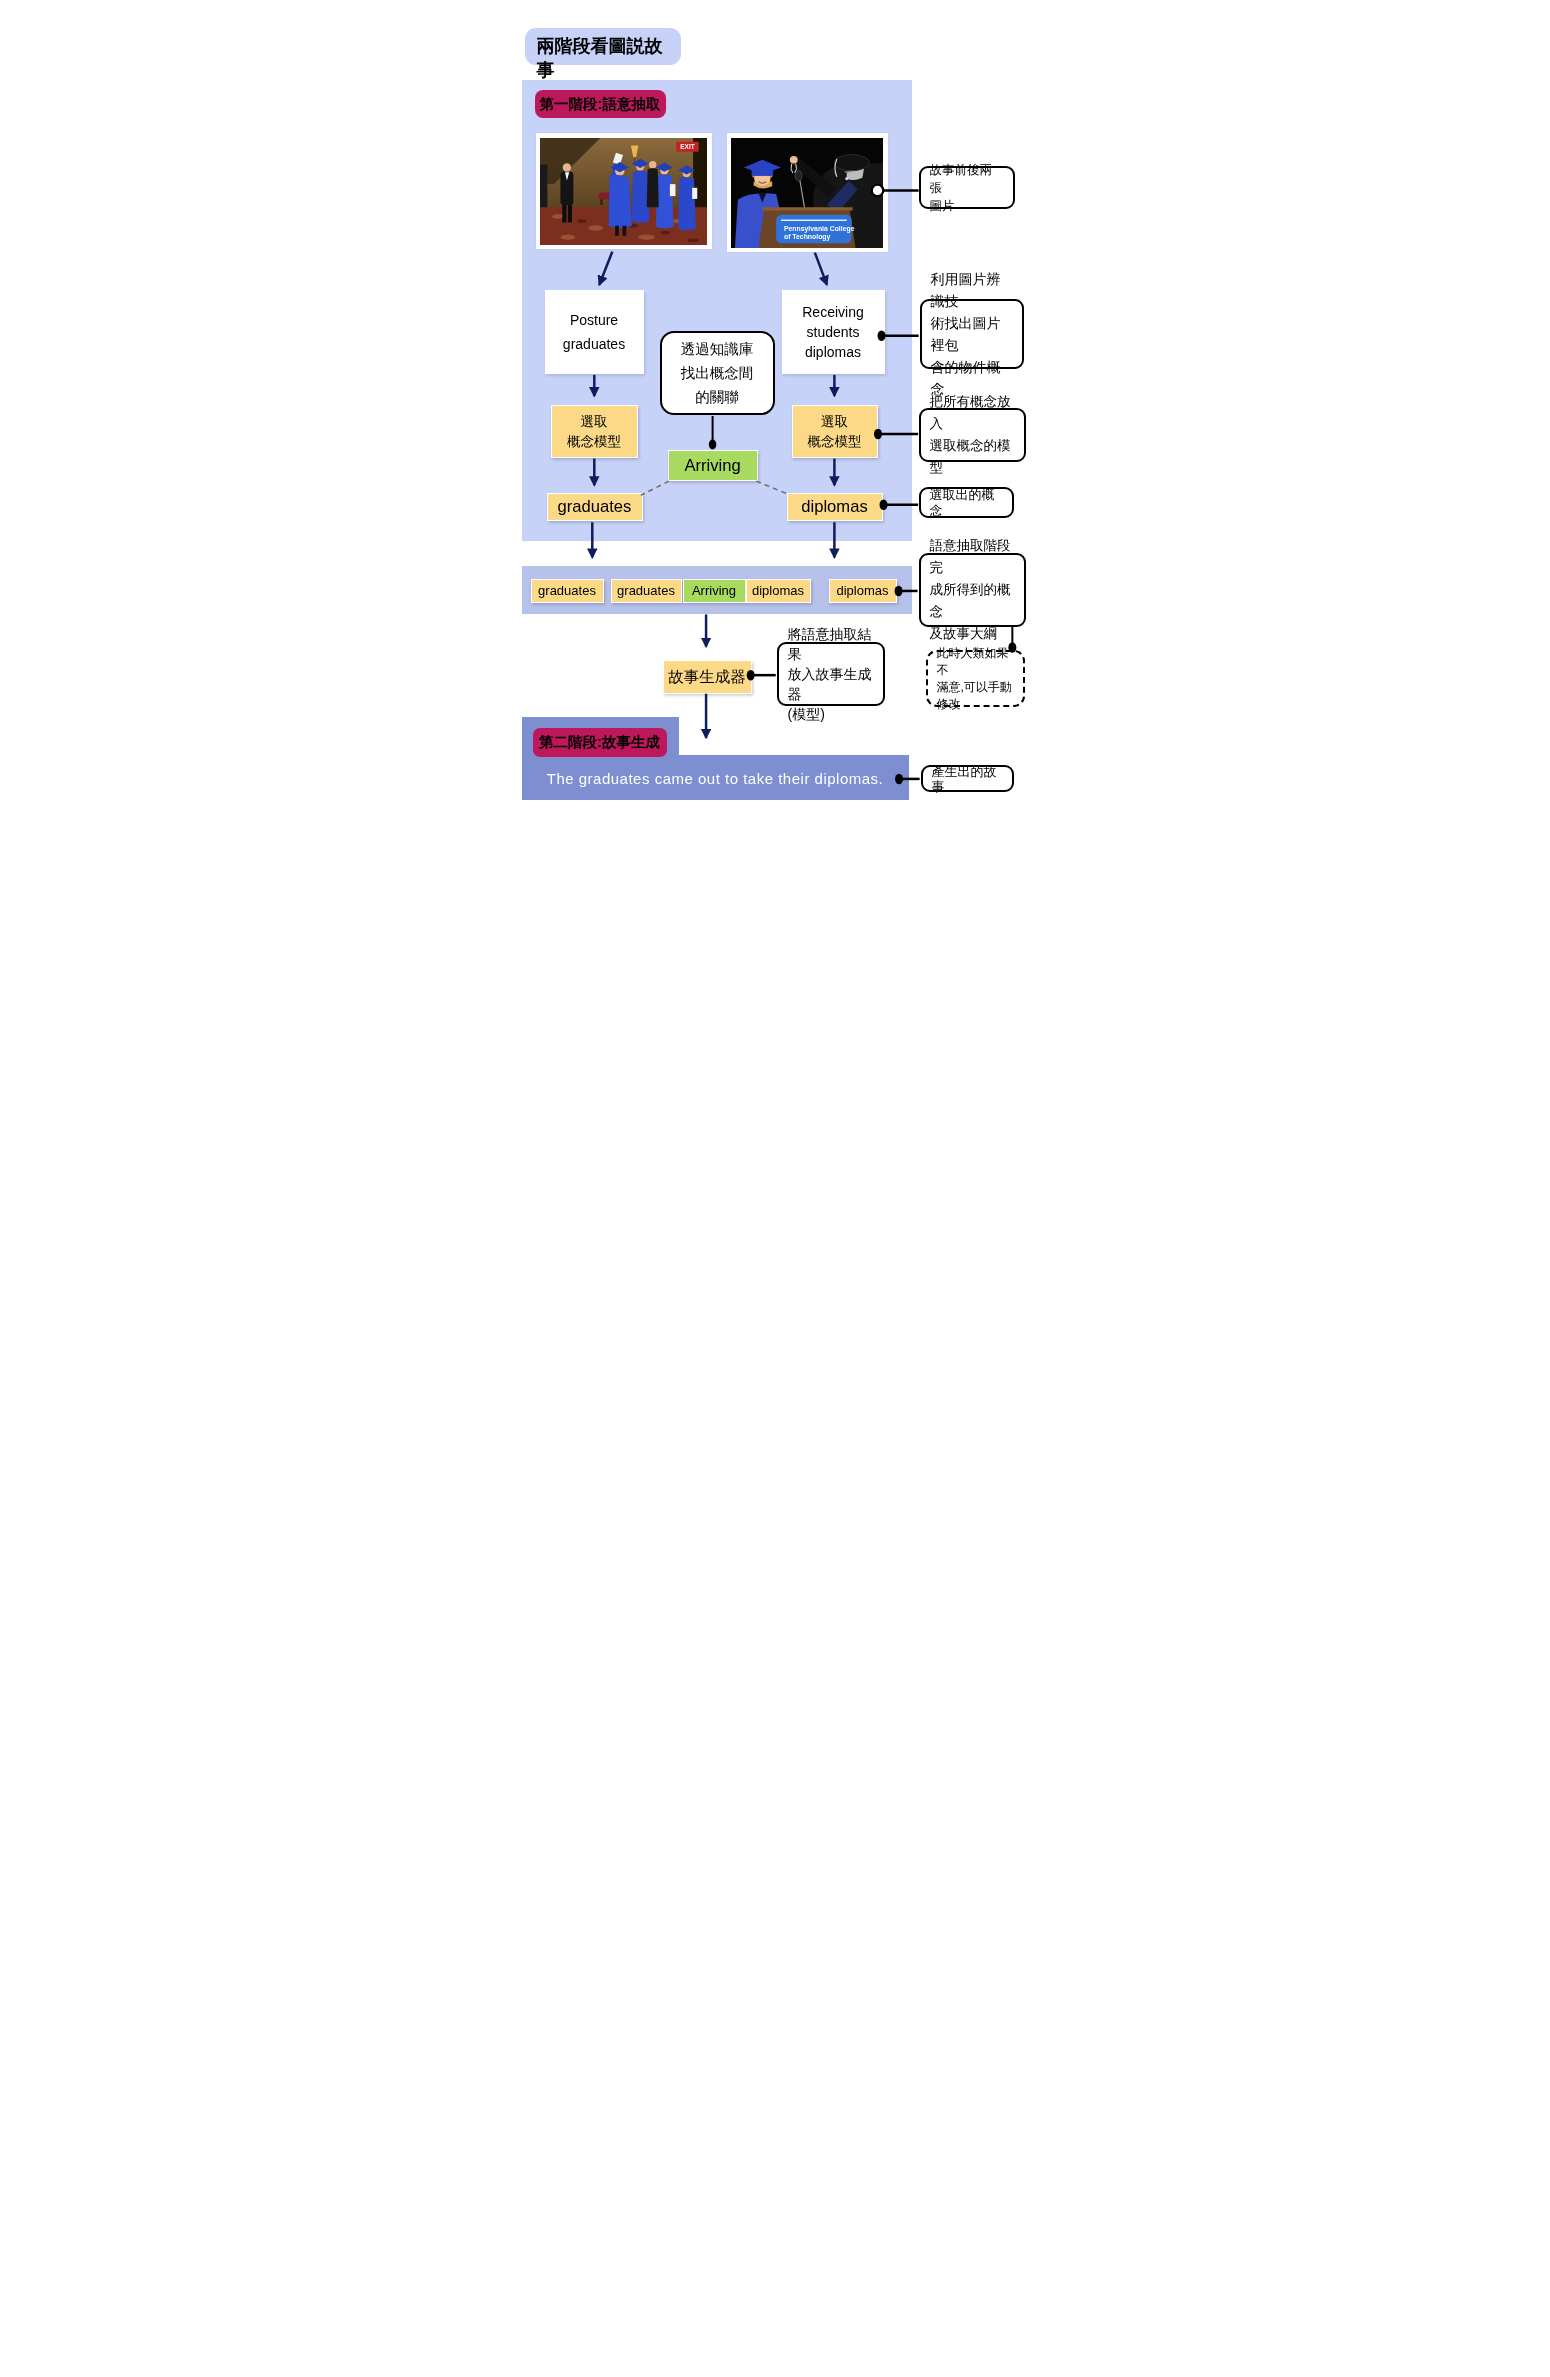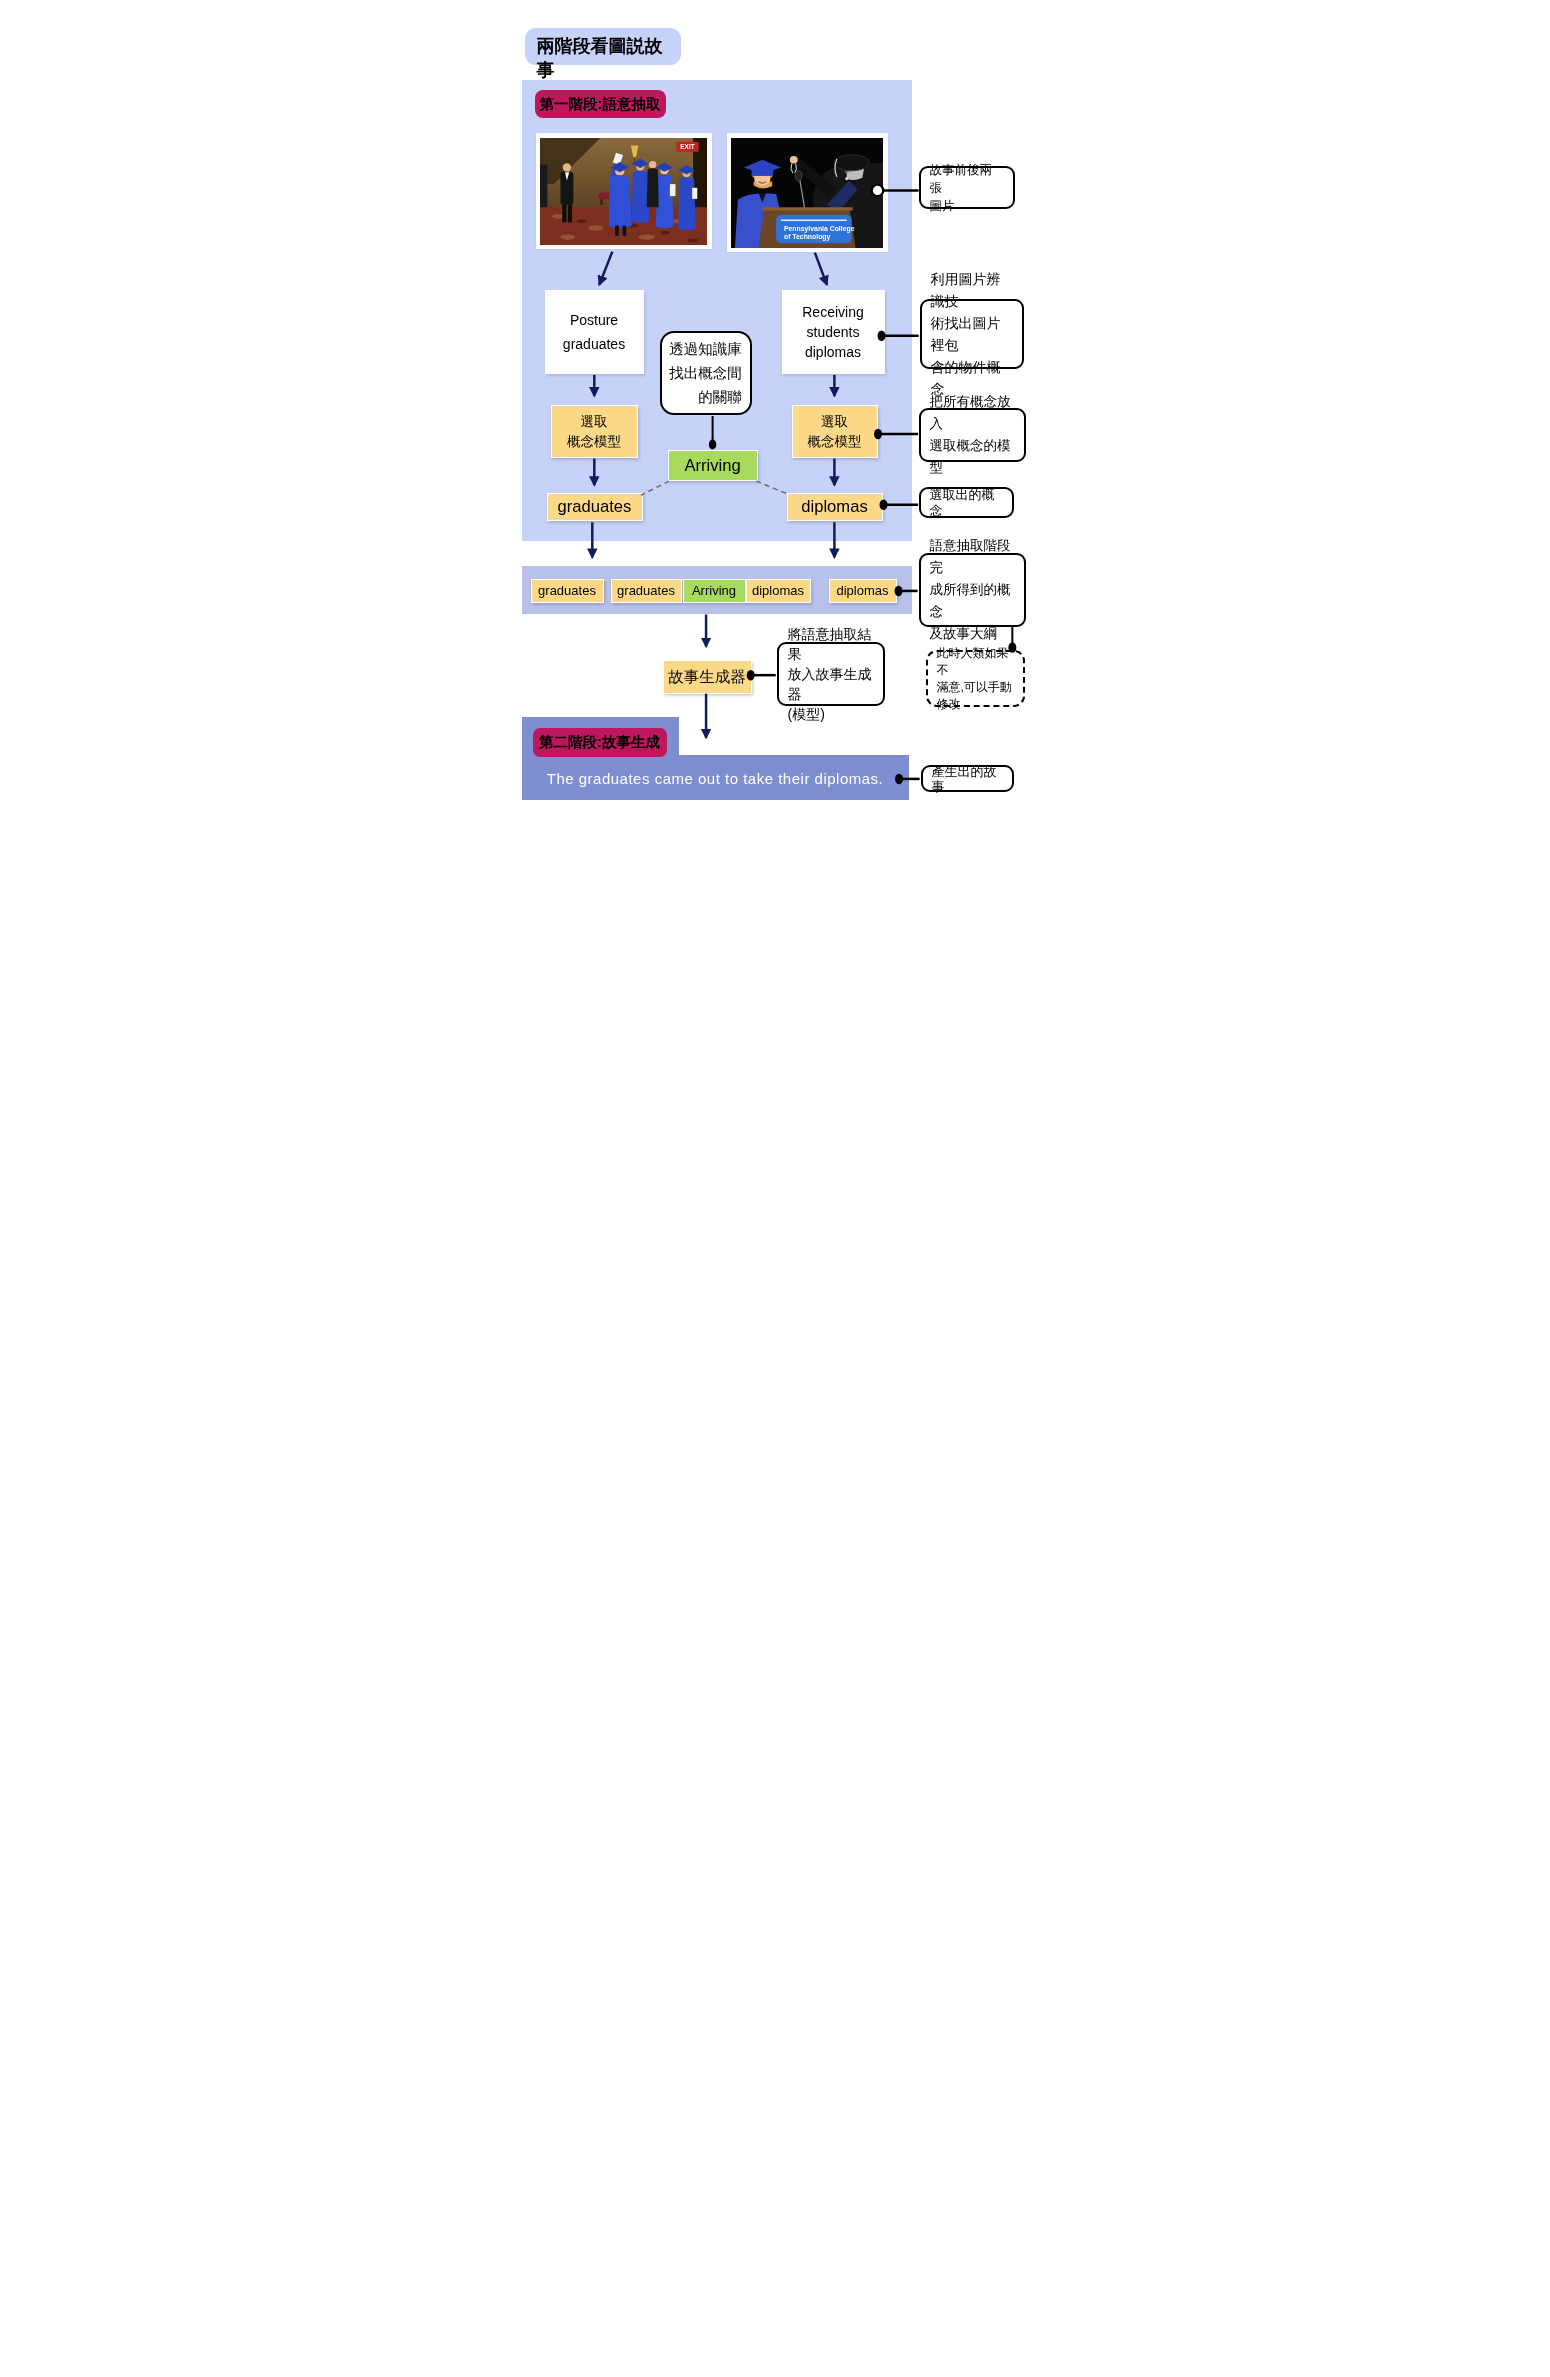--- a/index.html
+++ b/index.html
@@ -163,21 +163,21 @@
     <span class="ml">Posture
 graduates</span>
   </div>
 
   <div class="abs node white-node ml" style="left:265px;top:272px;width:103px;height:84px;font-size:14px;line-height:20px;">
     <span class="ml">Receiving
 students
 diplomas</span>
   </div>
 
-  <div class="abs node bubble ml" style="left:143px;top:313px;width:92px;height:84px;font-size:14.5px;line-height:24px;z-index:6;text-align:right;">
+  <div class="abs node bubble ml" style="left:143px;top:313px;width:115px;height:84px;font-size:14.5px;line-height:24px;z-index:6;">
     <span class="ml">透過知識庫
 找出概念間
 的關聯</span>
   </div>
 
   <div class="abs node orange ml" style="left:34px;top:387px;width:87px;height:53px;font-size:13.5px;line-height:20px;">
     <span class="ml">選取
 概念模型</span>
   </div>
 

